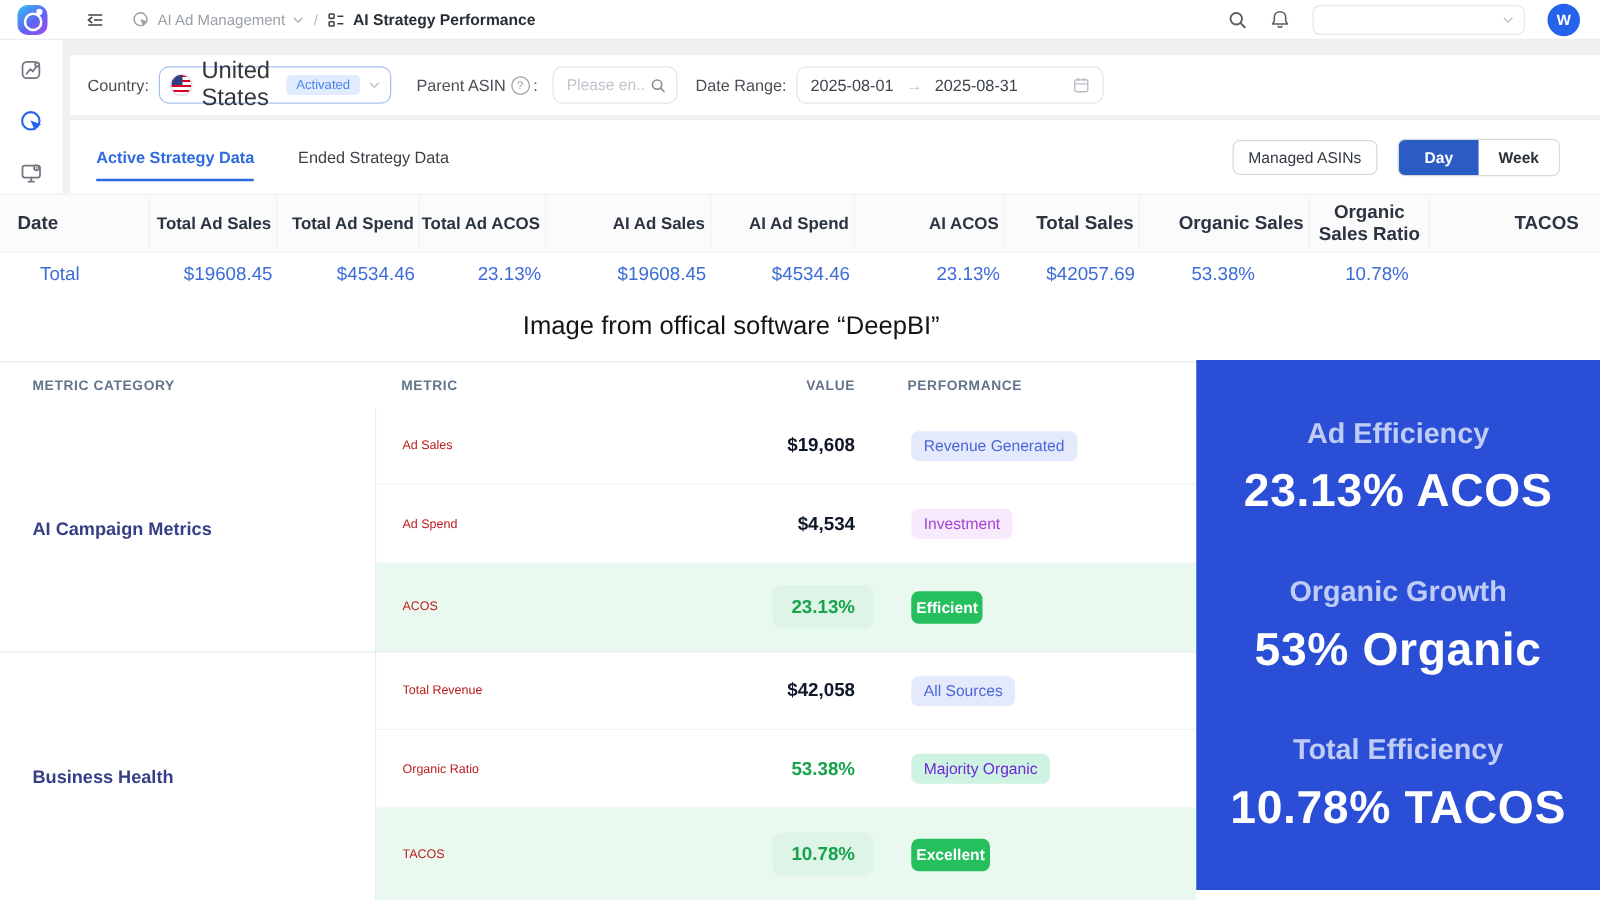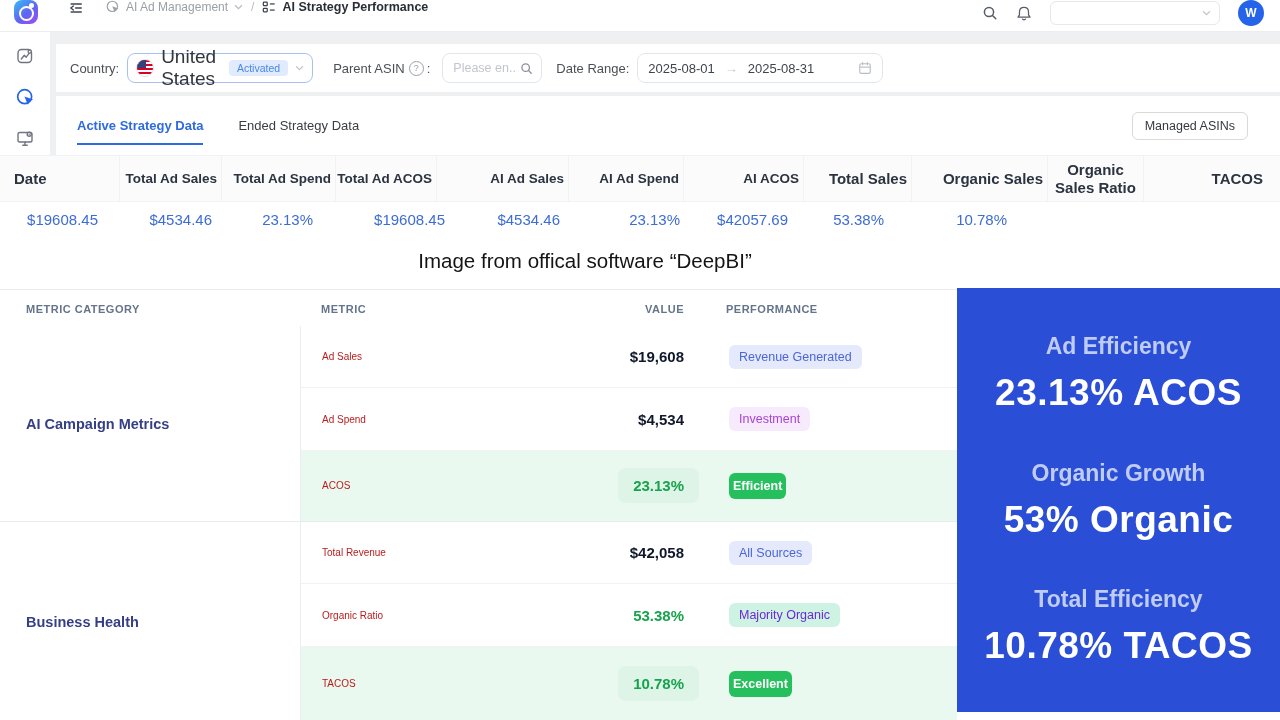--- a/index.html
+++ b/index.html
@@ -1,20 +1,20 @@
 <!DOCTYPE html>
 <html><head>
 <meta charset="utf-8">
 <style>
   html,body{margin:0;padding:0;}
   body{font-family:"Liberation Sans","DejaVu Sans",sans-serif;background:#eef0f2;}
   .stage{position:relative;width:1280px;height:720px;overflow:hidden;background:#eef0f2;}
 
   
-  .topbar{position:absolute;left:0;top:0;width:1280px;height:31px;background:#fff;border-bottom:1px solid #ededef;display:flex;align-items:flex-start;z-index:10;}
+  .topbar{position:absolute;left:0;top:0;width:1280px;height:31px;background:#fff;border-bottom:1px solid #ededef;display:flex;align-items:center;z-index:10;}
   .logo{width:24px;height:24px;margin-left:14px;border-radius:8px;background:linear-gradient(140deg,#35c0f2 0%,#5f63f5 55%,#a44df0 100%);position:relative;flex:none;}
   .logo .ring{position:absolute;left:5px;top:6px;width:11px;height:11px;border:2.5px solid #fff;border-radius:50%;}
   .logo .dot{position:absolute;right:4px;top:3px;width:5px;height:5px;background:#fff;border-radius:50%;}
   .fold{margin-left:30px;flex:none;cursor:pointer;}
   .bc{display:flex;align-items:center;margin-left:22px;gap:6px;}
   .bc-parent{font-size:12px;color:#9aa0a6;}
   .bc-sep{font-size:12px;color:#b8bcc2;margin:0 2px;}
   .bc-current{font-size:12.5px;font-weight:700;color:#2a2f36;}
   .top-right{margin-left:auto;display:flex;align-items:center;gap:18px;margin-right:16px;}
   .top-select{width:160px;height:22px;border:1px solid #e6e8eb;border-radius:6px;display:flex;align-items:center;justify-content:flex-end;padding-right:8px;background:#fff;cursor:pointer;}
@@ -232,40 +232,45 @@
           </svg>
       </span>
     </div>
   </section>
 
   <section class="tabs-card">
     <span class="tab active">Active Strategy Data</span>
     <span class="tab">Ended Strategy Data</span>
     <div class="tabs-right">
       <button class="btn-outline">Managed ASINs</button>
+      <div class="seg">
+        <span class="seg-btn on">Day</span>
+        <span class="seg-btn">Week</span>
+      </div>
     </div>
   </section>
 
   <div class="lower"></div>
 
   <div class="sum-head">
     <div class="cell c1">Date</div>
     <div class="cell c2">Total Ad Sales</div>
     <div class="cell c3">Total Ad Spend</div>
     <div class="cell c4">Total Ad ACOS</div>
     <div class="cell c5">AI Ad Sales</div>
     <div class="cell c6">AI Ad Spend</div>
     <div class="cell c7">AI ACOS</div>
     <div class="cell c8">Total Sales</div>
     <div class="cell c9">Organic Sales</div>
     <div class="cell c10">Organic Sales Ratio</div>
     <div class="cell c11">TACOS</div>
   </div>
 
   <div class="sum-row">
+    <div class="cell c1">Total</div>
     <div class="cell c2">$19608.45</div>
     <div class="cell c3">$4534.46</div>
     <div class="cell c4">23.13%</div>
     <div class="cell c5">$19608.45</div>
     <div class="cell c6">$4534.46</div>
     <div class="cell c7">23.13%</div>
     <div class="cell c8">$42057.69</div>
     <div class="cell c10">53.38%</div>
     <div class="cell c11">10.78%</div>
   </div>

